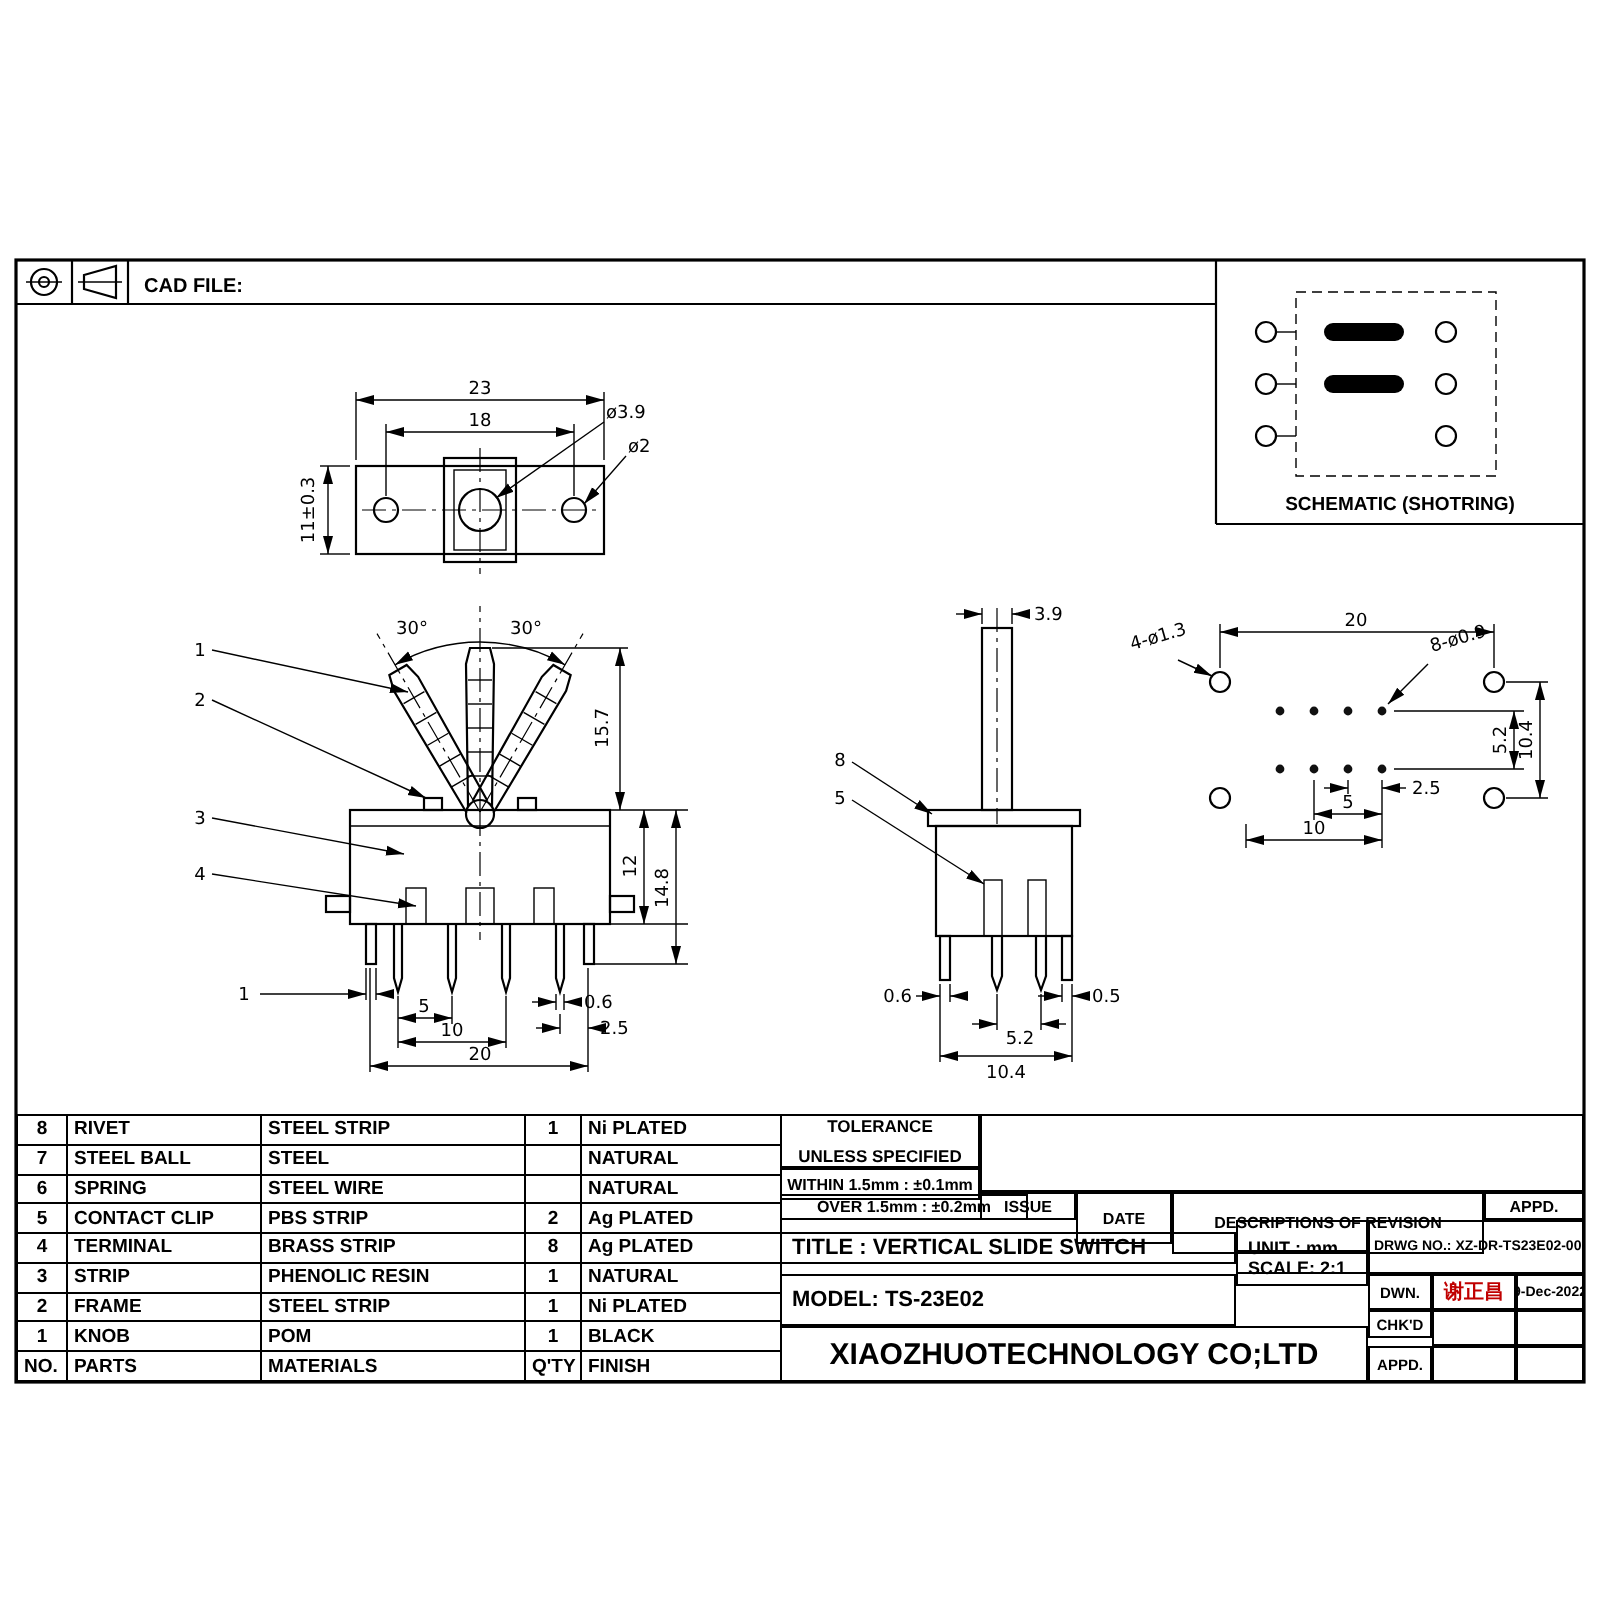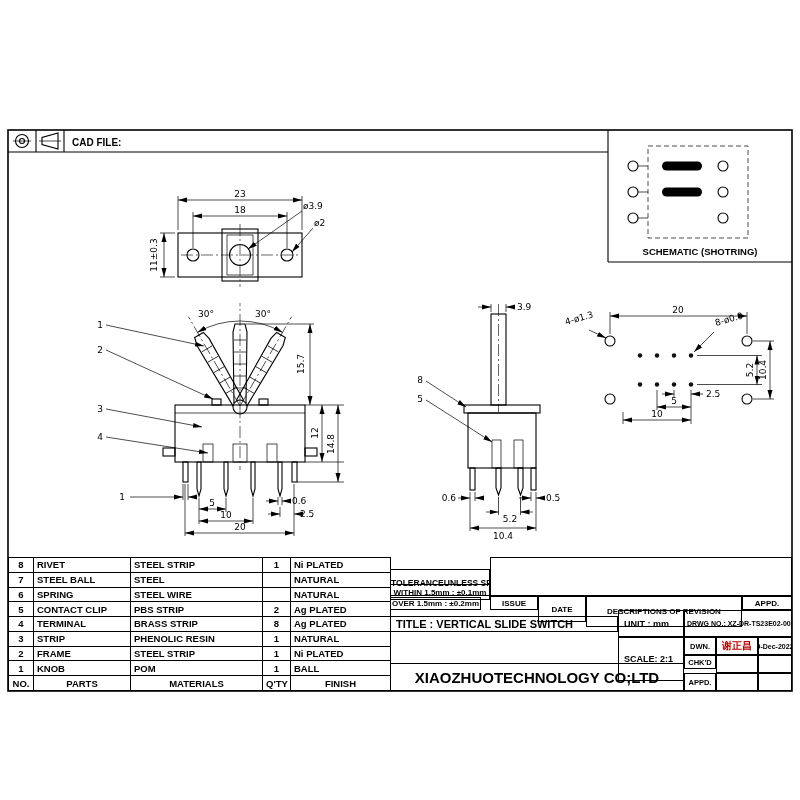--- a/index.html
+++ b/index.html
@@ -13,21 +13,21 @@
   .dash{stroke-dasharray:5 3}
   text.d{font:9px "DejaVu Sans",sans-serif;fill:#000}
   text.cap{font:bold 9.5px "Liberation Sans",sans-serif;fill:#000}
   text.bar{font:bold 10px "Liberation Sans",sans-serif;fill:#000}
   
   .parts-table{position:absolute;left:8px;top:557px;width:382px;height:134px}
   .parts-table table{border-collapse:collapse;width:100%;height:100%;table-layout:fixed;
     font:bold 9.5px "Liberation Sans",sans-serif}
   .parts-table td{border:1px solid #000;padding:0 3px;white-space:nowrap;overflow:hidden}
   .parts-table td.c{text-align:center;padding:0}
-  .parts-table tr.hdr td{text-align:center}
+  .parts-table tr.hdr td{text-align:left}
   
   .title-block{position:absolute;left:390px;top:557px;width:402px;height:134px}
   .tb-cell{position:absolute;border:1px solid #000;font-family:"Liberation Sans",sans-serif;
     font-weight:bold;overflow:hidden;white-space:nowrap}
   .cc{display:flex;align-items:center;justify-content:center}
   .cl-l{display:flex;align-items:center;padding-left:5px}
   .sig{color:#c00000;font-size:10px}
   .f7{font-size:7px}
   .f75{font-size:7.5px}
   .f8{font-size:8px}
@@ -344,49 +344,50 @@
         <td>FRAME</td>
         <td>STEEL STRIP</td>
         <td class="c">1</td>
         <td>Ni PLATED</td>
       </tr>
       <tr>
         <td class="c">1</td>
         <td>KNOB</td>
         <td>POM</td>
         <td class="c">1</td>
-        <td>BALL</td>
+        <td>BLACK</td>
       </tr>
       <tr class="hdr">
         <td>NO.</td>
         <td>PARTS</td>
         <td>MATERIALS</td>
         <td>Q'TY</td>
         <td>FINISH</td>
       </tr>
     </tbody>
   </table>
 </div>
 
 <div class="title-block">
-  <div class="tb-cell f85" style="left:0;top:12px;width:100px;height:27px;display:flex;flex-direction:row;align-items:center;justify-content:space-between">
+  <div class="tb-cell f85" style="left:0;top:0;width:100px;height:27px;display:flex;flex-direction:column;align-items:center;justify-content:space-between">
     <div>TOLERANCE</div>
     <div>UNLESS  SPECIFIED</div>
   </div>
   <div class="tb-cell cc f8" style="left:0;top:27px;width:100px;height:16px">WITHIN 1.5mm : ±0.1mm</div>
-  <div class="tb-cell cc f8" style="left:0;top:40px;width:91px;height:13px">OVER 1.5mm : ±0.2mm</div>
+  <div class="tb-cell cc f8" style="left:0;top:40px;width:124px;height:13px">OVER 1.5mm : ±0.2mm</div>
   <div class="tb-cell" style="left:100px;top:0;width:302px;height:39px"></div>
   <div class="tb-cell cc f8" style="left:100px;top:39px;width:48px;height:14px">ISSUE</div>
   <div class="tb-cell cc f8" style="left:148px;top:39px;width:48px;height:26px">DATE</div>
   <div class="tb-cell cc f8" style="left:196px;top:39px;width:156px;height:31px">DESCRIPTIONS OF REVISION</div>
   <div class="tb-cell cc f8" style="left:352px;top:39px;width:50px;height:14px">APPD.</div>
   <div class="tb-cell cl-l f11" style="left:0;top:59px;width:228px;height:16px">TITLE : VERTICAL SLIDE SWITCH</div>
   <div class="tb-cell cl-l f9" style="left:228px;top:53px;width:66px;height:27px">UNIT :  mm</div>
   <div class="tb-cell cl-l f7" style="left:294px;top:53px;width:108px;height:27px;padding-left:2px">DRWG NO.:  XZ-DR-TS23E02-001</div>
-  <div class="tb-cell cl-l f9" style="left:228px;top:80px;width:66px;height:44px">SCALE:  2:1</div>
+  <div class="tb-cell cl-l f11" style="left:0;top:80px;width:228px;height:26px">MODEL: TS-23E02</div>
+  <div class="tb-cell cl-l f9" style="left:228px;top:68px;width:66px;height:18px">SCALE:  2:1</div>
   <div class="tb-cell cc f75" style="left:294px;top:80px;width:32px;height:18px">DWN.</div>
   <div class="tb-cell cc sig" style="left:326px;top:80px;width:42px;height:18px">谢正昌</div>
   <div class="tb-cell cc f7" style="left:368px;top:80px;width:34px;height:18px">9-Dec-2022</div>
   <div class="tb-cell cc f75" style="left:294px;top:98px;width:32px;height:14px">CHK'D</div>
   <div class="tb-cell" style="left:326px;top:98px;width:42px;height:18px"></div>
   <div class="tb-cell" style="left:368px;top:98px;width:34px;height:18px"></div>
   <div class="tb-cell cc f75" style="left:294px;top:116px;width:32px;height:18px">APPD.</div>
   <div class="tb-cell" style="left:326px;top:116px;width:42px;height:18px"></div>
   <div class="tb-cell" style="left:368px;top:116px;width:34px;height:18px"></div>
   <div class="tb-cell cc f12" style="left:0;top:106px;width:294px;height:28px">XIAOZHUOTECHNOLOGY  CO;LTD</div>

